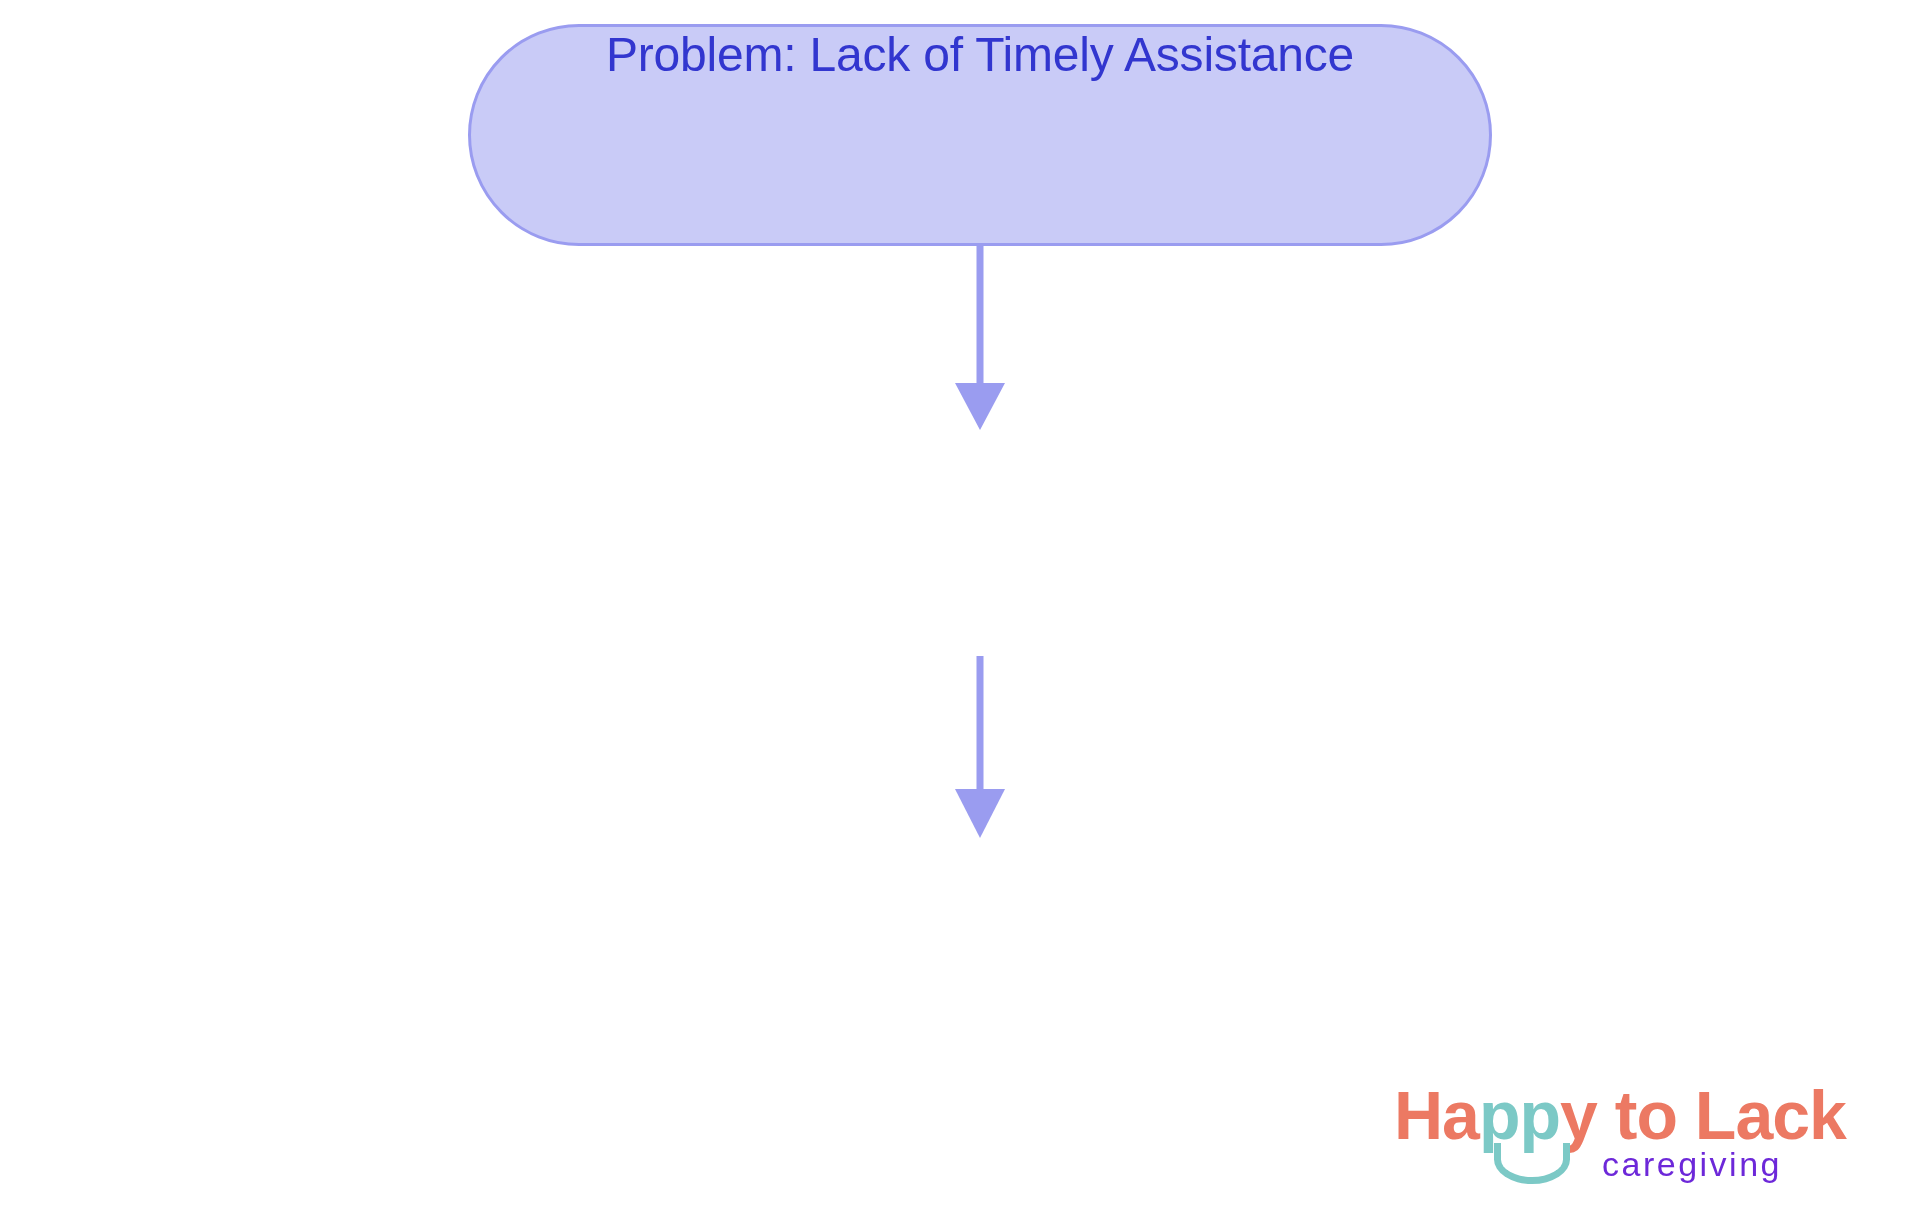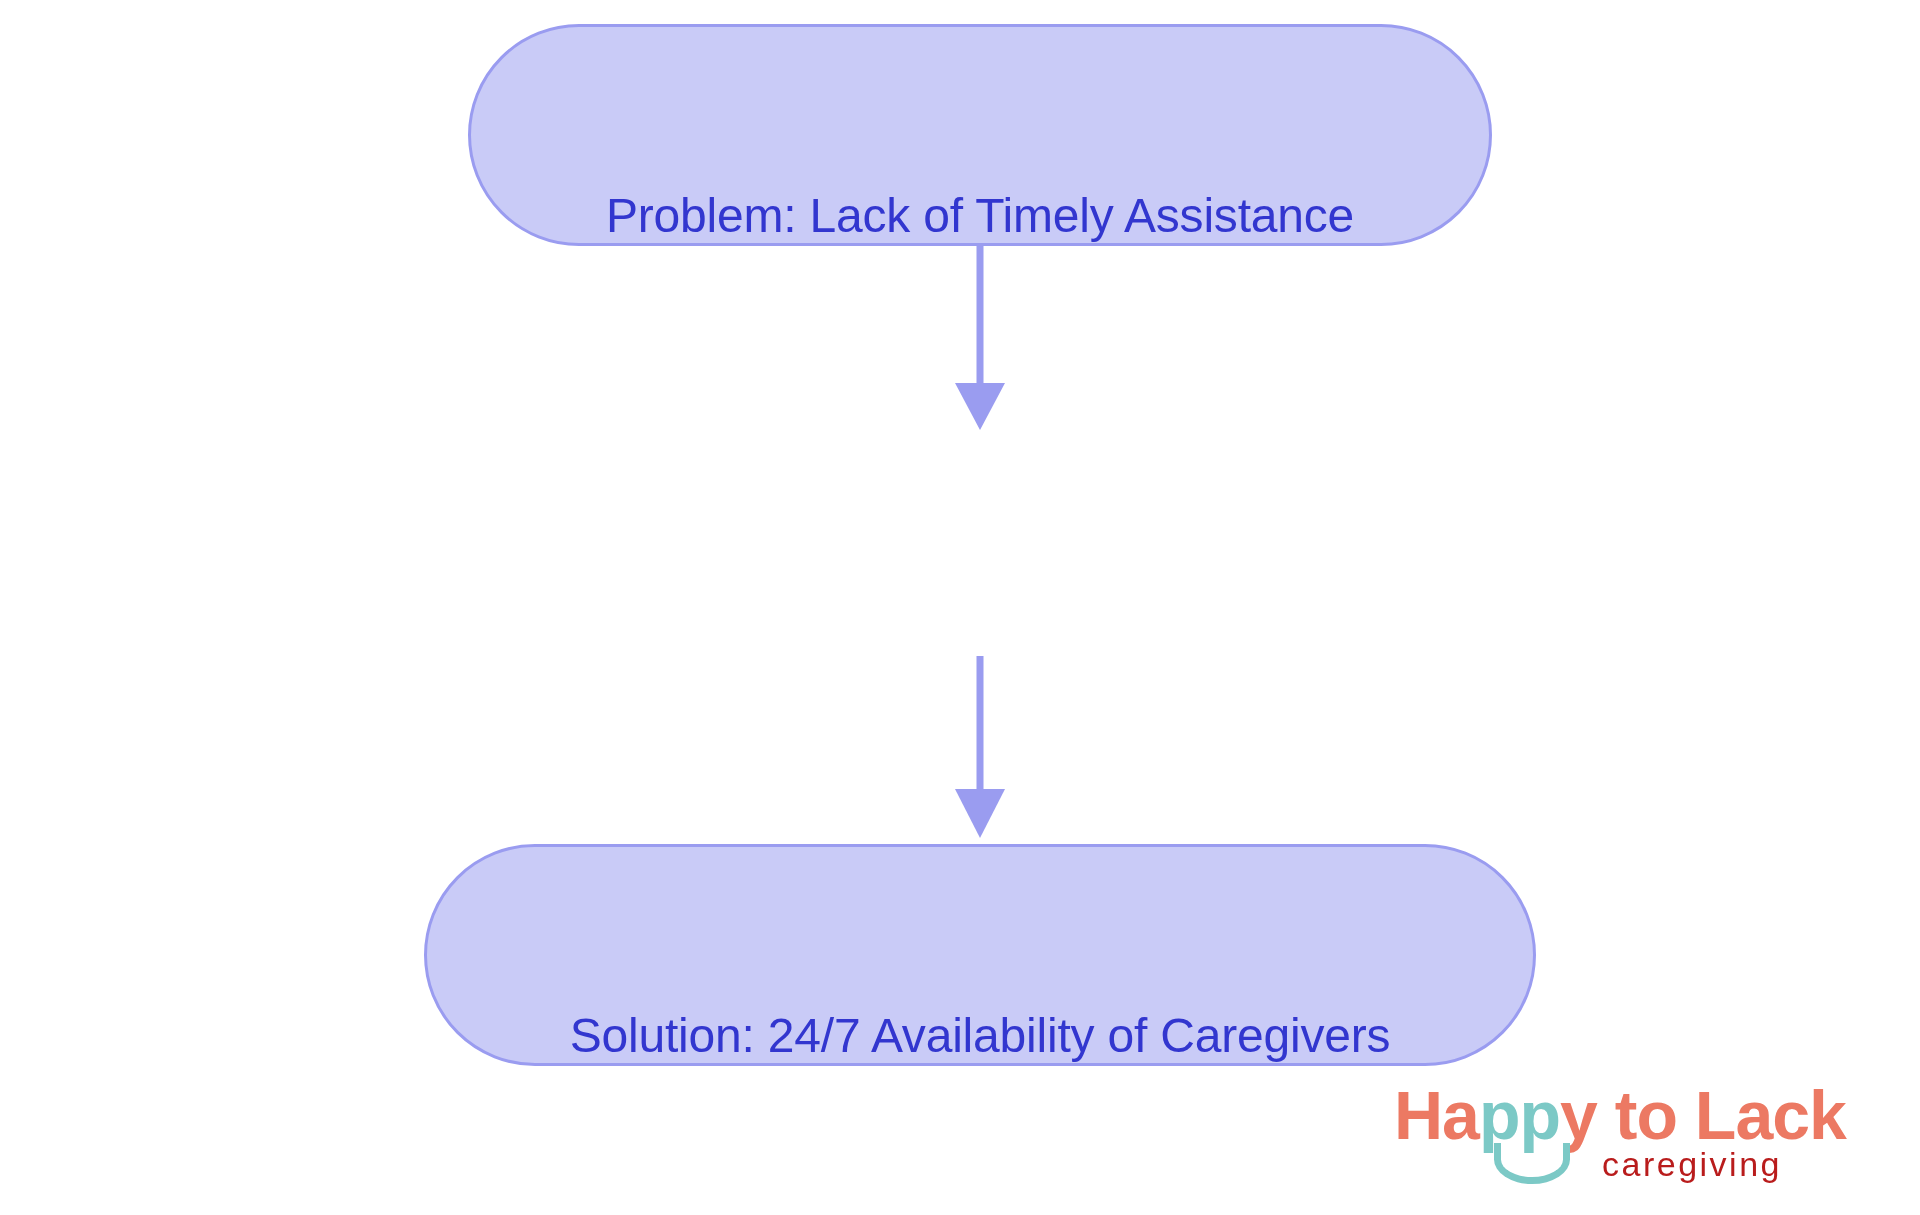--- a/index.html
+++ b/index.html
@@ -17,21 +17,21 @@
     height: 1215px;
     background: #ffffff;
     overflow: hidden;
   }
 
   
   .node {
     position: absolute;
     box-sizing: border-box;
     display: flex;
-    align-items: flex-end;
+    align-items: flex-start;
     justify-content: center;
     background: #c9cbf7;
     border: 3px solid #9a9cf0;
     border-radius: 999px;
     color: #3236cf;
     text-align: center;
     line-height: 1.15;
     white-space: nowrap;
     letter-spacing: -0.2px;
     font-weight: 400;
@@ -92,21 +92,21 @@
     line-height: 1;
   }
   .logo-coral { color: #ec7963; }
   .logo-teal  { color: #7cc9c6; margin-top: 36px; }
   .logo-sub {
     position: absolute;
     left: 208px;
     top: 66px;
     font-size: 34px;
     letter-spacing: 2.5px;
-    color: #b91c1c;
+    color: #6d28d9;
     white-space: nowrap;
     line-height: 1;
   }
   .logo-smile {
     position: absolute;
     left: 100px;
     top: 62px;
     width: 62px;
     height: 34px;
     border: 7px solid #7cc9c6;
@@ -131,23 +131,20 @@
       <line x1="980" y1="656" x2="980" y2="790" stroke="#9a9cf0" stroke-width="7"></line>
       <polygon points="955,789 1005,789 980,838" fill="#9a9cf0"></polygon>
     </g>
   </svg>
 
   <div class="node" id="node-problem">
     <span class="node-label">Problem: Lack of Timely Assistance</span>
   </div>
 
 
-  <div class="node" id="node-solution">
-    <span class="node-label">Solution: 24/7 Availability of Caregivers</span>
-  </div>
 
   <div id="logo">
     <div class="logo-wordmark"><span class="logo-coral">H</span><span class="logo-coral">a</span><span class="logo-teal">pp</span><span class="logo-coral">y</span><span class="logo-coral">&nbsp;</span><span class="logo-coral">to</span><span class="logo-coral">&nbsp;</span><span class="logo-coral">Lack</span></div>
     <div class="logo-smile"></div>
     <div class="logo-sub">caregiving</div>
   </div>
 
 </div>
 
 </body></html>

